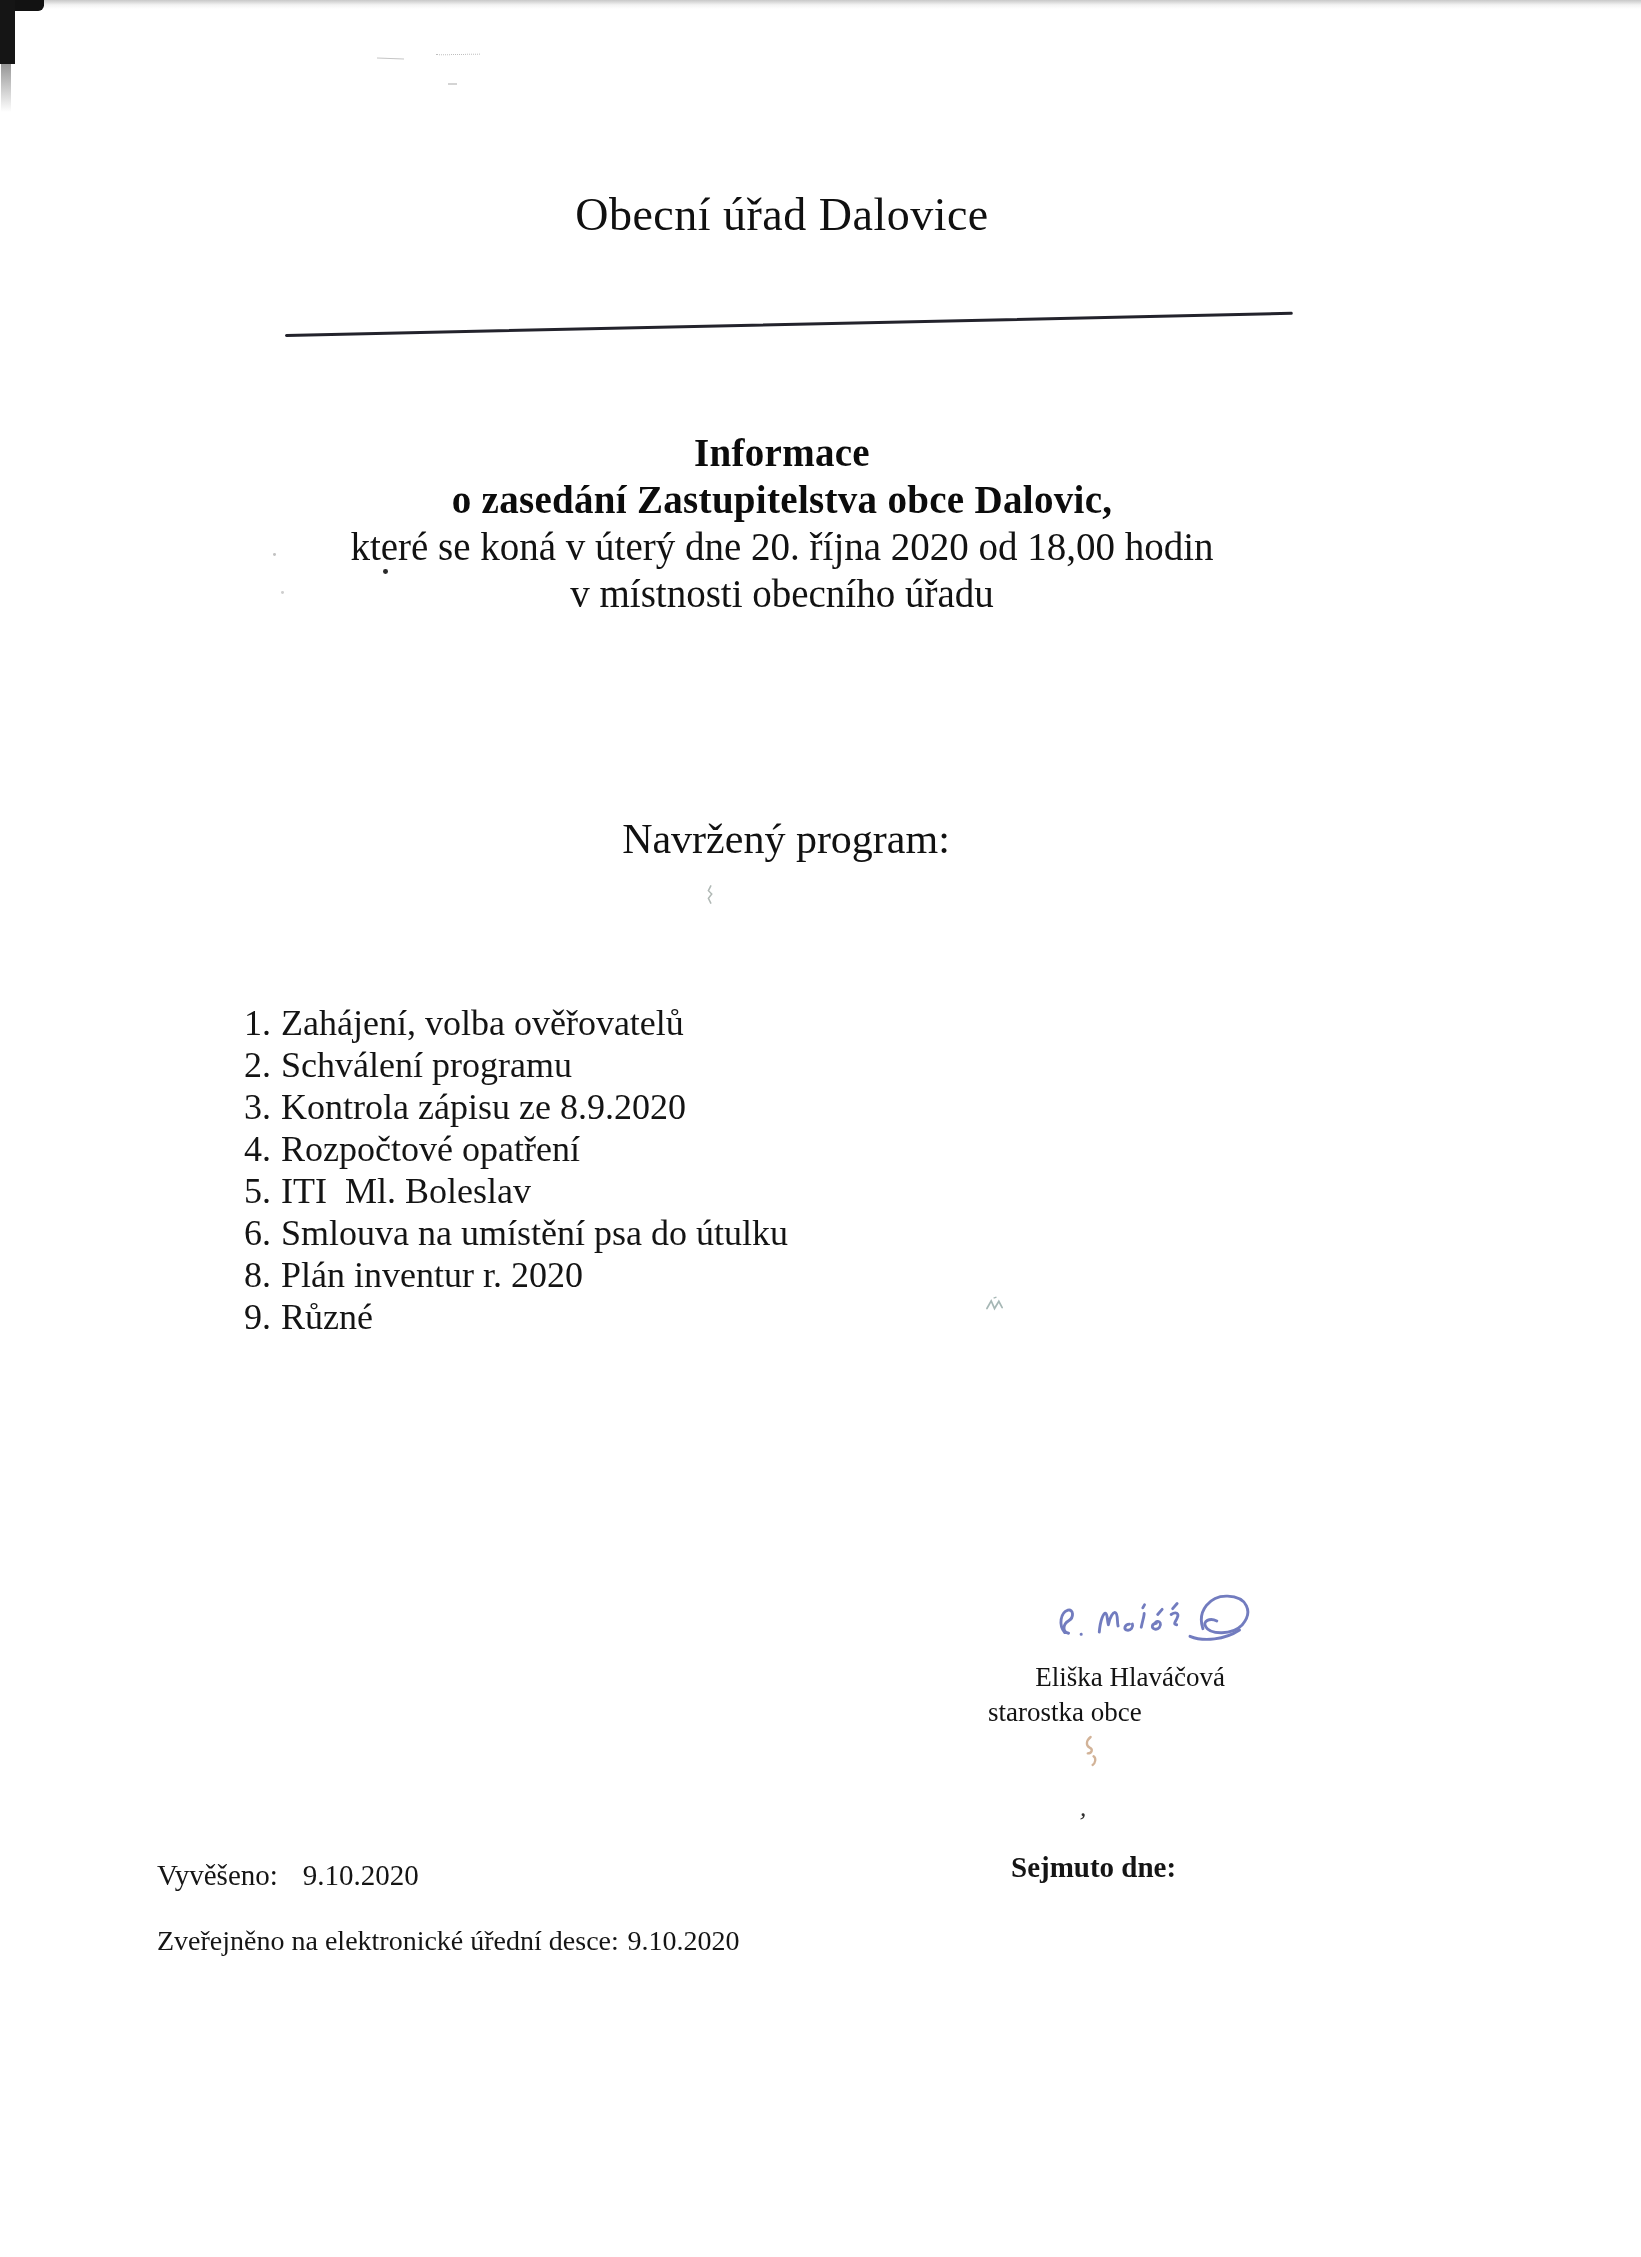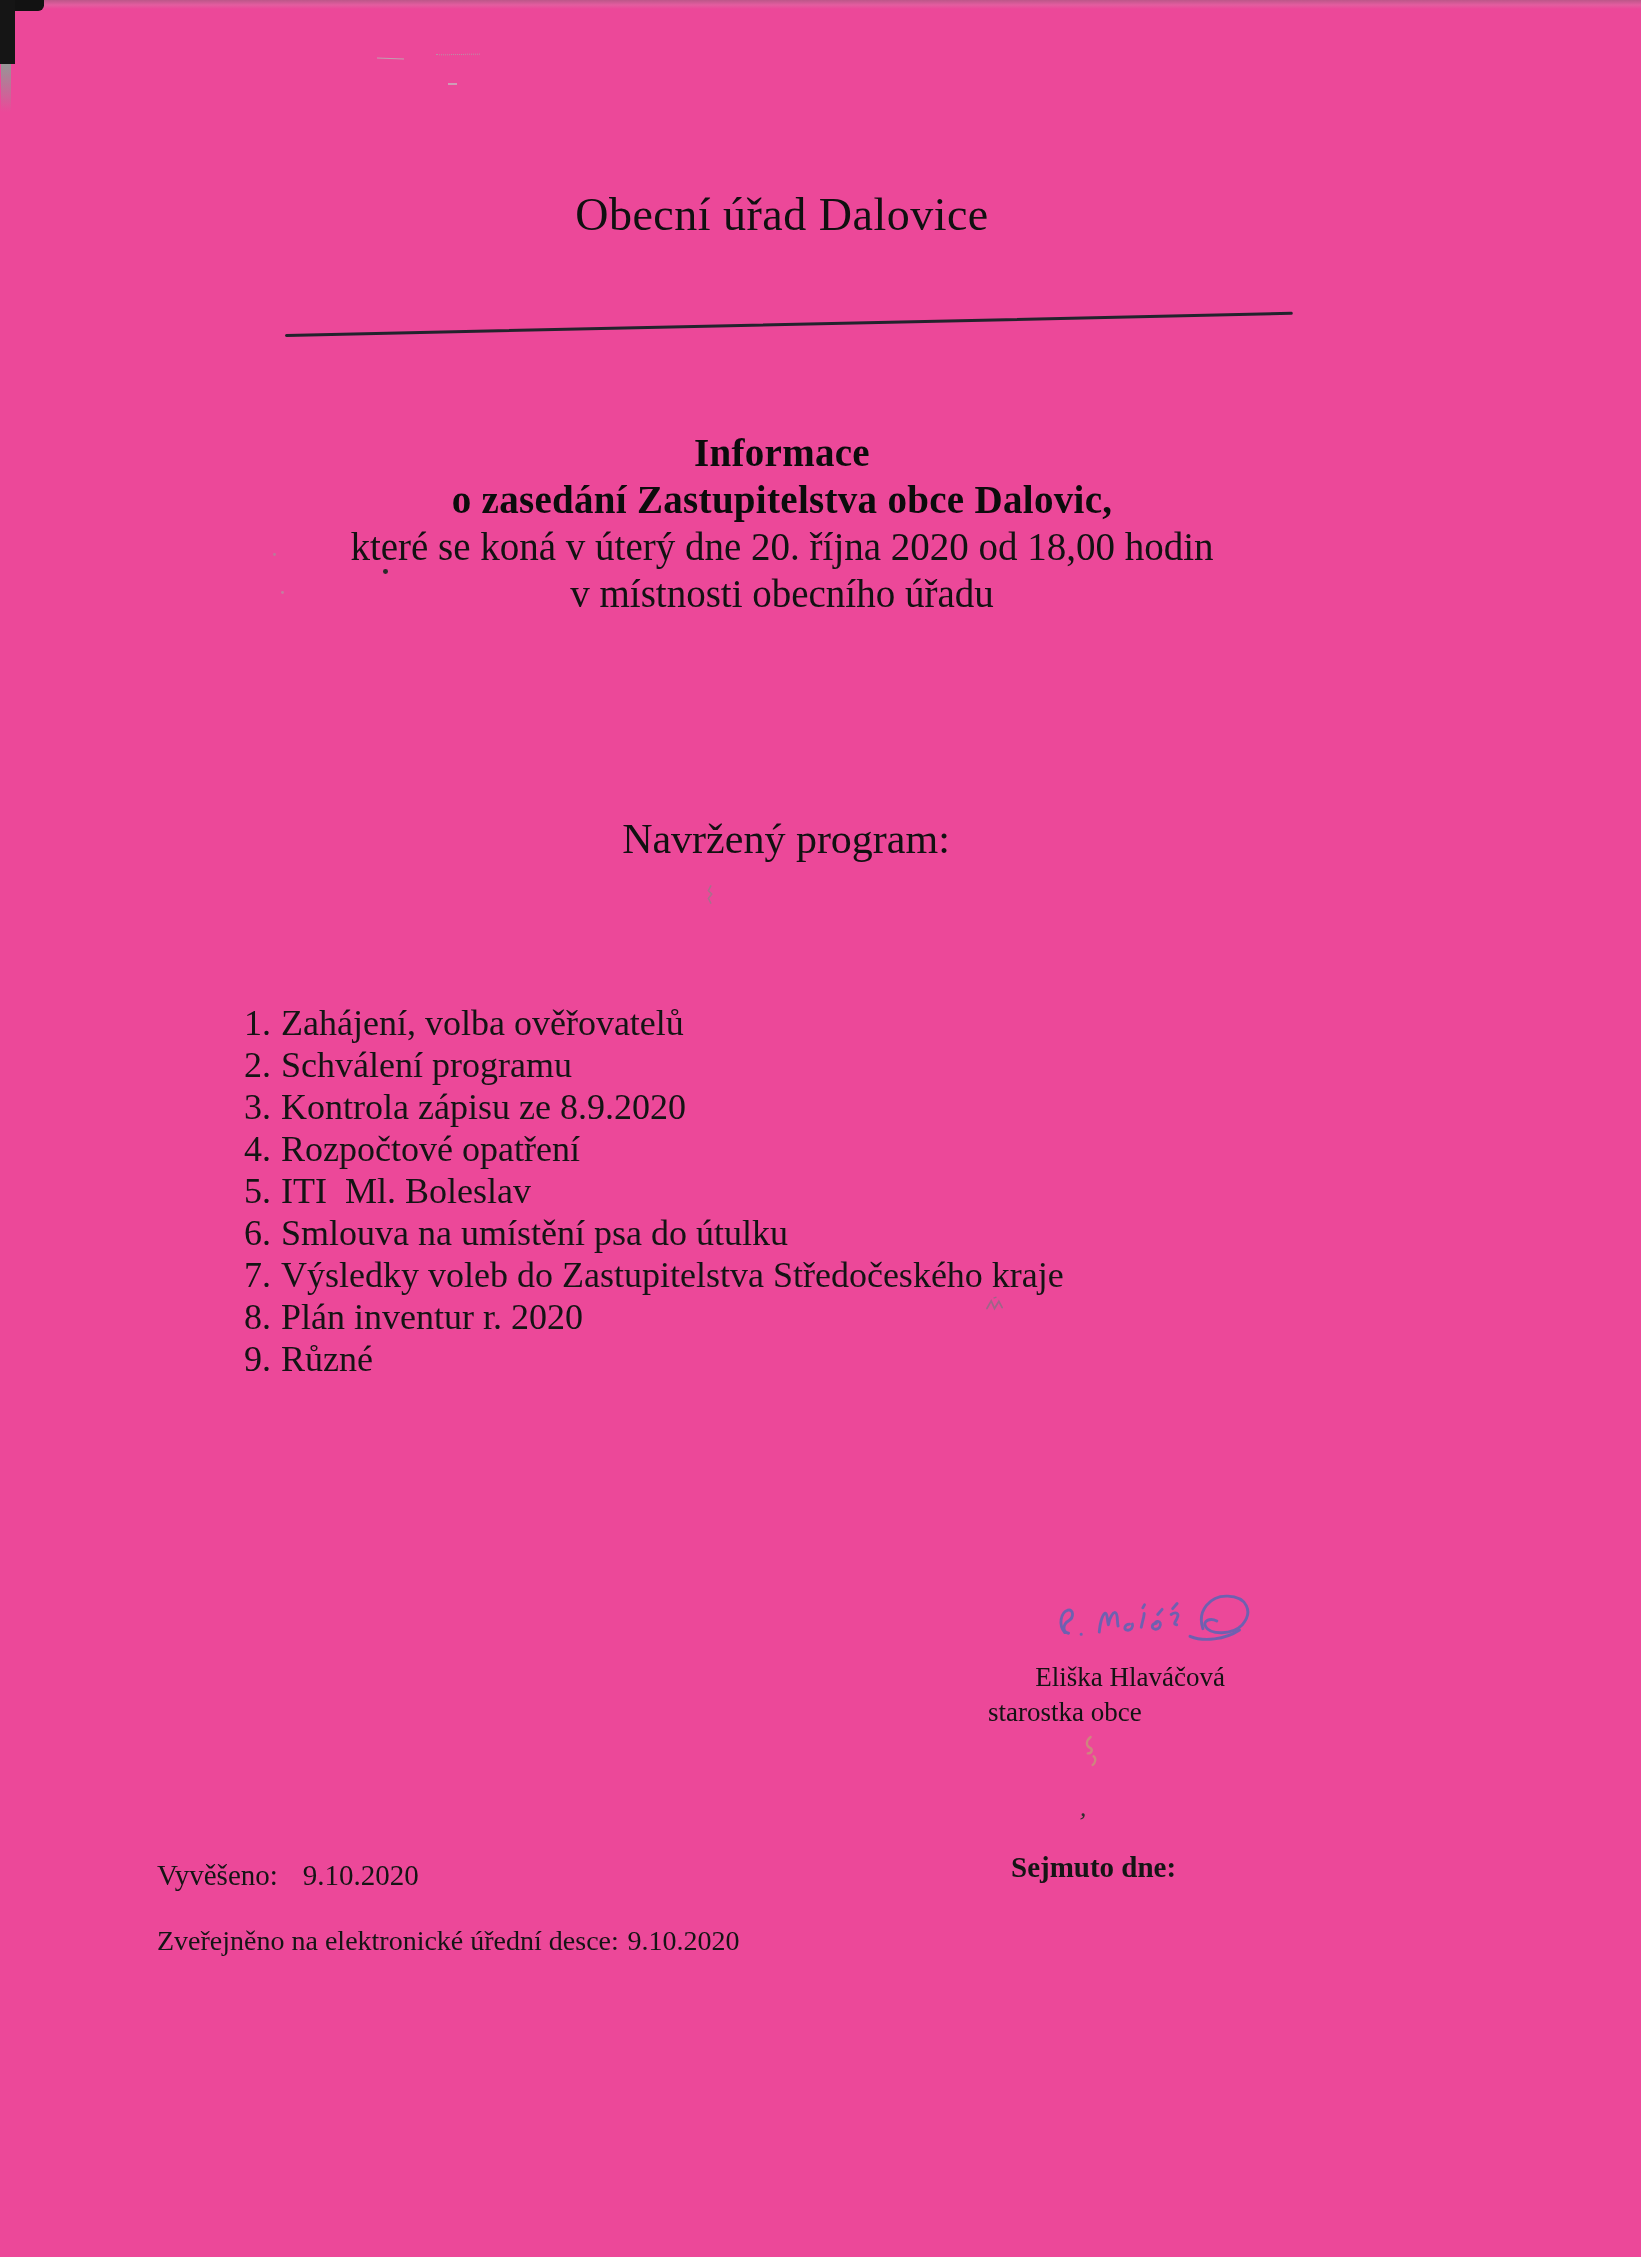--- a/index.html
+++ b/index.html
@@ -1,20 +1,20 @@
 <!DOCTYPE html>
 <html><head>
 <meta charset="utf-8">
 <style>
   html, body { margin: 0; padding: 0; background: #777; }
   .page {
     position: relative;
     width: 1641px;
     height: 2257px;
-    background: #ec4899;
+    background: #ffffff;
     overflow: hidden;
     font-family: "Liberation Serif", "DejaVu Serif", serif;
     color: #151515;
   }
   
   .scan-top-edge {
     position: absolute; left: 0; top: 0; width: 1641px; height: 8.7px;
     background: linear-gradient(to bottom, rgba(110,110,110,.38), rgba(190,190,190,.18) 55%, rgba(255,255,255,0));
   }
   .scan-corner-top { position: absolute; left: 0; top: 0; width: 44px; height: 10.6px; background: #121212; border-bottom-right-radius: 5.8px; }
@@ -108,21 +108,20 @@
       </svg>
   </div>
 
   <div class="program-list" id="program-list">
       <div class="program-item"><span class="item-num">1.</span><span>Zahájení, volba ověřovatelů</span></div>
       <div class="program-item"><span class="item-num">2.</span><span>Schválení programu</span></div>
       <div class="program-item"><span class="item-num">3.</span><span>Kontrola zápisu ze 8.9.2020</span></div>
       <div class="program-item"><span class="item-num">4.</span><span>Rozpočtové opatření</span></div>
       <div class="program-item"><span class="item-num">5.</span><span>ITI  Ml. Boleslav</span></div>
       <div class="program-item"><span class="item-num">6.</span><span>Smlouva na umístění psa do útulku</span></div>
-      <div class="program-item"><span class="item-num">7.</span><span>Výsledky voleb do Zastupitelstva Středočeského kraje</span></div>
       <div class="program-item"><span class="item-num">8.</span><span>Plán inventur r. 2020</span></div>
       <div class="program-item"><span class="item-num">9.</span><span>Různé</span></div>
     </div>
   <div class="smudge-item7">
     <svg width="21" height="17.4" viewBox="0 0 22 18">
         <path d="M2 13 L6.5 5 L10 13 L14.5 5.5 L18 12" stroke="#5f7d7a" stroke-width="1.8" fill="none" stroke-linecap="round"></path>
         <path d="M9 2 L12 1" stroke="#5f7d7a" stroke-width="1.4" fill="none"></path>
       </svg>
   </div>
 

